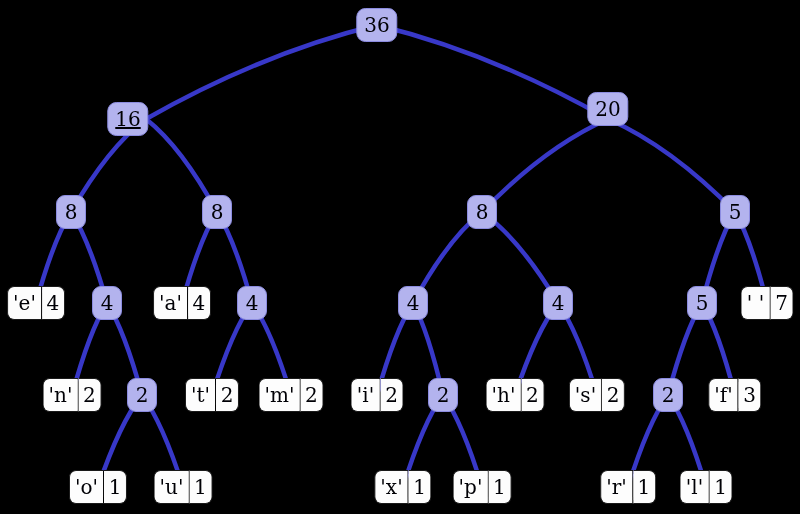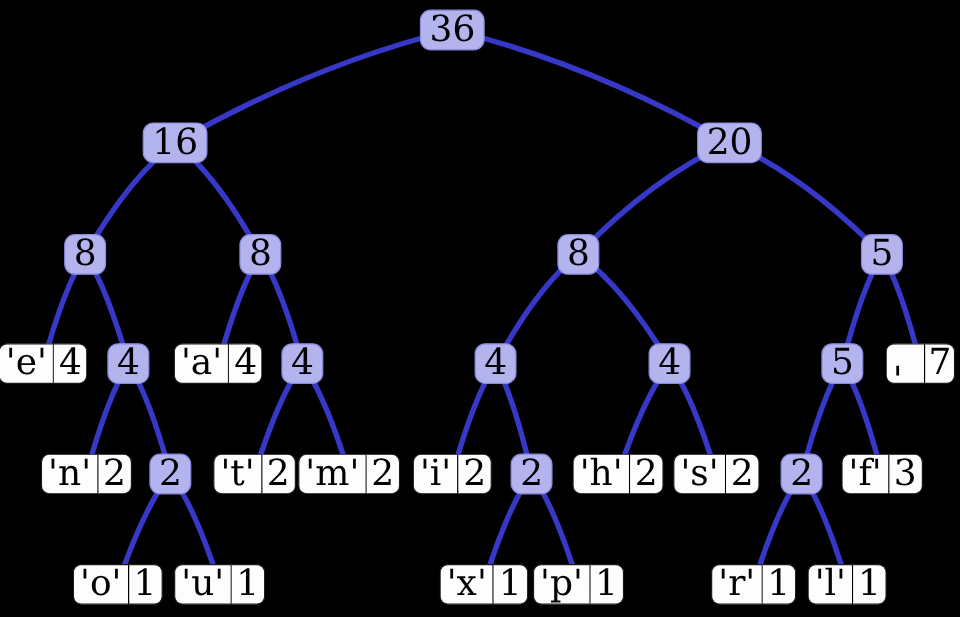--- a/index.html
+++ b/index.html
@@ -23,21 +23,21 @@
     height: 514px;
   }
   .node {
     position: absolute;
     transform: translate(-50%, -50%);
     height: 34px;
     display: flex;
     align-items: center;
     justify-content: center;
     box-sizing: border-box;
-    font-size: 30px;
+    font-size: 20px;
     line-height: 1;
     color: #000005;
   }
   .node.internal {
     background: #b3b3ee;
     border: 1.5px solid #8c8ce0;
     border-radius: 9px;
     padding: 0 7px;
     min-width: 30px;
   }
@@ -100,24 +100,24 @@
       <path d="M 142 395 Q 162.5 422.6 183 487" stroke="#3838c8" stroke-width="4.5" fill="none" stroke-linecap="round"></path>
       <path d="M 443 395 Q 423 422.6 403 487" stroke="#3838c8" stroke-width="4.5" fill="none" stroke-linecap="round"></path>
       <path d="M 443 395 Q 462.5 422.6 482 487" stroke="#3838c8" stroke-width="4.5" fill="none" stroke-linecap="round"></path>
       <path d="M 668 395 Q 648 422.6 628 487" stroke="#3838c8" stroke-width="4.5" fill="none" stroke-linecap="round"></path>
       <path d="M 668 395 Q 687 422.6 706 487" stroke="#3838c8" stroke-width="4.5" fill="none" stroke-linecap="round"></path>
     </svg>
   <div class="nodes">
       <div class="node internal" style="left: 377px; top: 25px;">
         <span>36</span>
       </div>
-      <div class="node internal" style="left: 146px; top: 119px;">
+      <div class="node internal" style="left: 128px; top: 119px; text-decoration: underline;">
         <span>16</span>
       </div>
-      <div class="node internal" style="left: 608px; top: 119px;">
+      <div class="node internal" style="left: 608px; top: 109px;">
         <span>20</span>
       </div>
       <div class="node internal" style="left: 71px; top: 212px;">
         <span>8</span>
       </div>
       <div class="node internal" style="left: 217px; top: 212px;">
         <span>8</span>
       </div>
       <div class="node internal" style="left: 482px; top: 212px;">
         <span>8</span>

